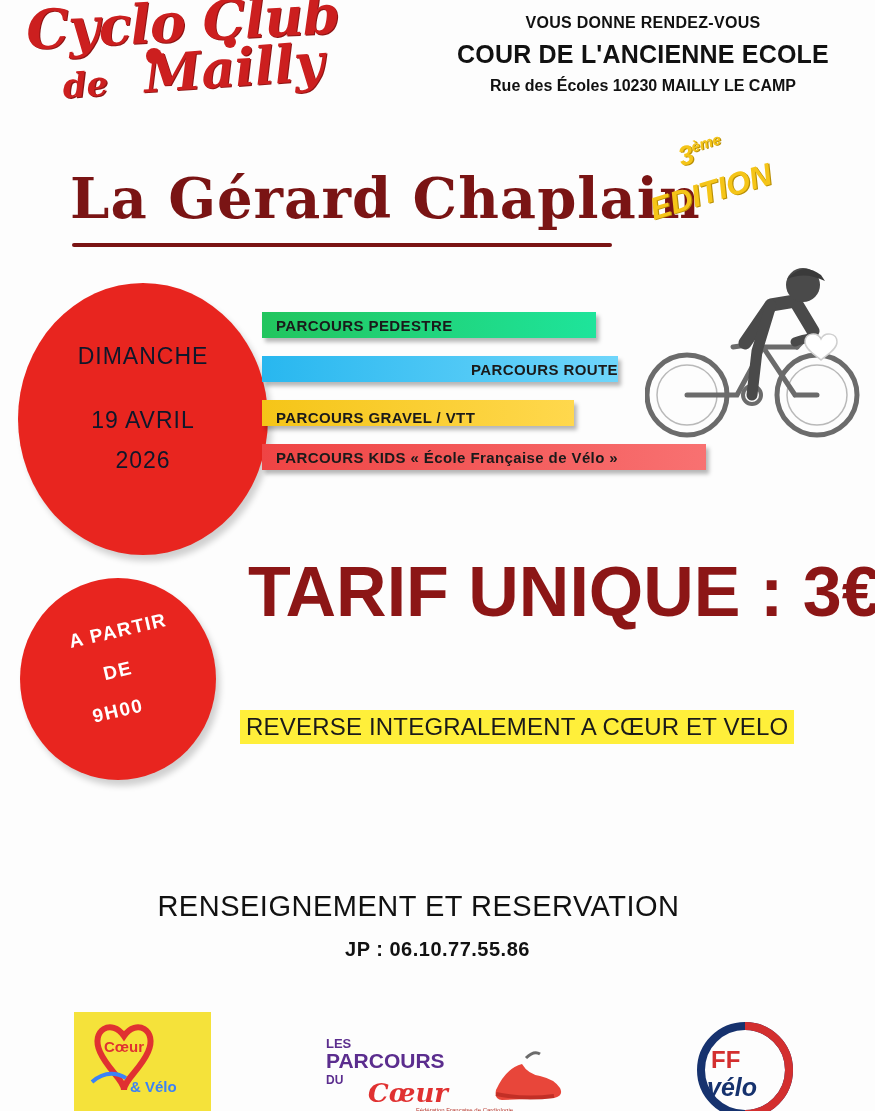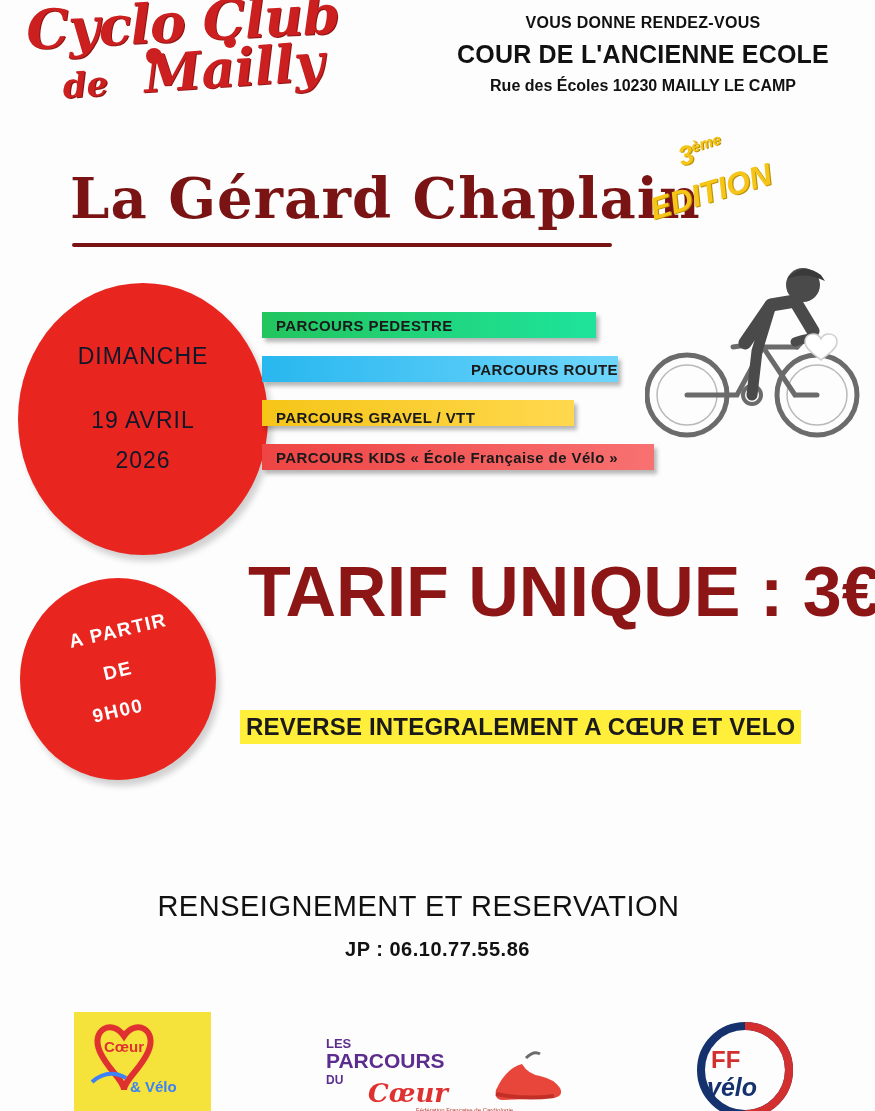--- a/index.html
+++ b/index.html
@@ -220,21 +220,21 @@
   .course-bar span {
     font-size: 15px;
     font-weight: bold;
     color: #1a1a1a;
     letter-spacing: 0.4px;
     white-space: nowrap;
   }
   .cb-0 { width: 334px; background: linear-gradient(90deg,#22c55e,#1ee49b); }
   .cb-1 { width: 356px; background: linear-gradient(90deg,#28b7ef,#6fd6fb); justify-content: flex-end; }
   .cb-2 { width: 312px; background: linear-gradient(90deg,#f5c518,#ffd84d); align-items: flex-end; }
-  .cb-3 { width: 392px; background: linear-gradient(90deg,#ef4444,#f87171); }
+  .cb-3 { width: 444px; background: linear-gradient(90deg,#ef4444,#f87171); }
 
   
   .cyclist {
     position: absolute;
     left: 645px;
     top: 243px;
     width: 225px;
     height: 210px;
   }
 
@@ -251,21 +251,21 @@
   }
 
   
   .reverse {
     position: absolute;
     left: 240px;
     top: 710px;
     background: #ffef3a;
     padding: 3px 6px;
     font-size: 24px;
-    font-weight: bold;
+    font-weight: normal;
     color: #1a1a1a;
     letter-spacing: 0.2px;
     white-space: nowrap;
   }
 
   
   .contact-title {
     position: absolute;
     left: 0;
     top: 890px;

